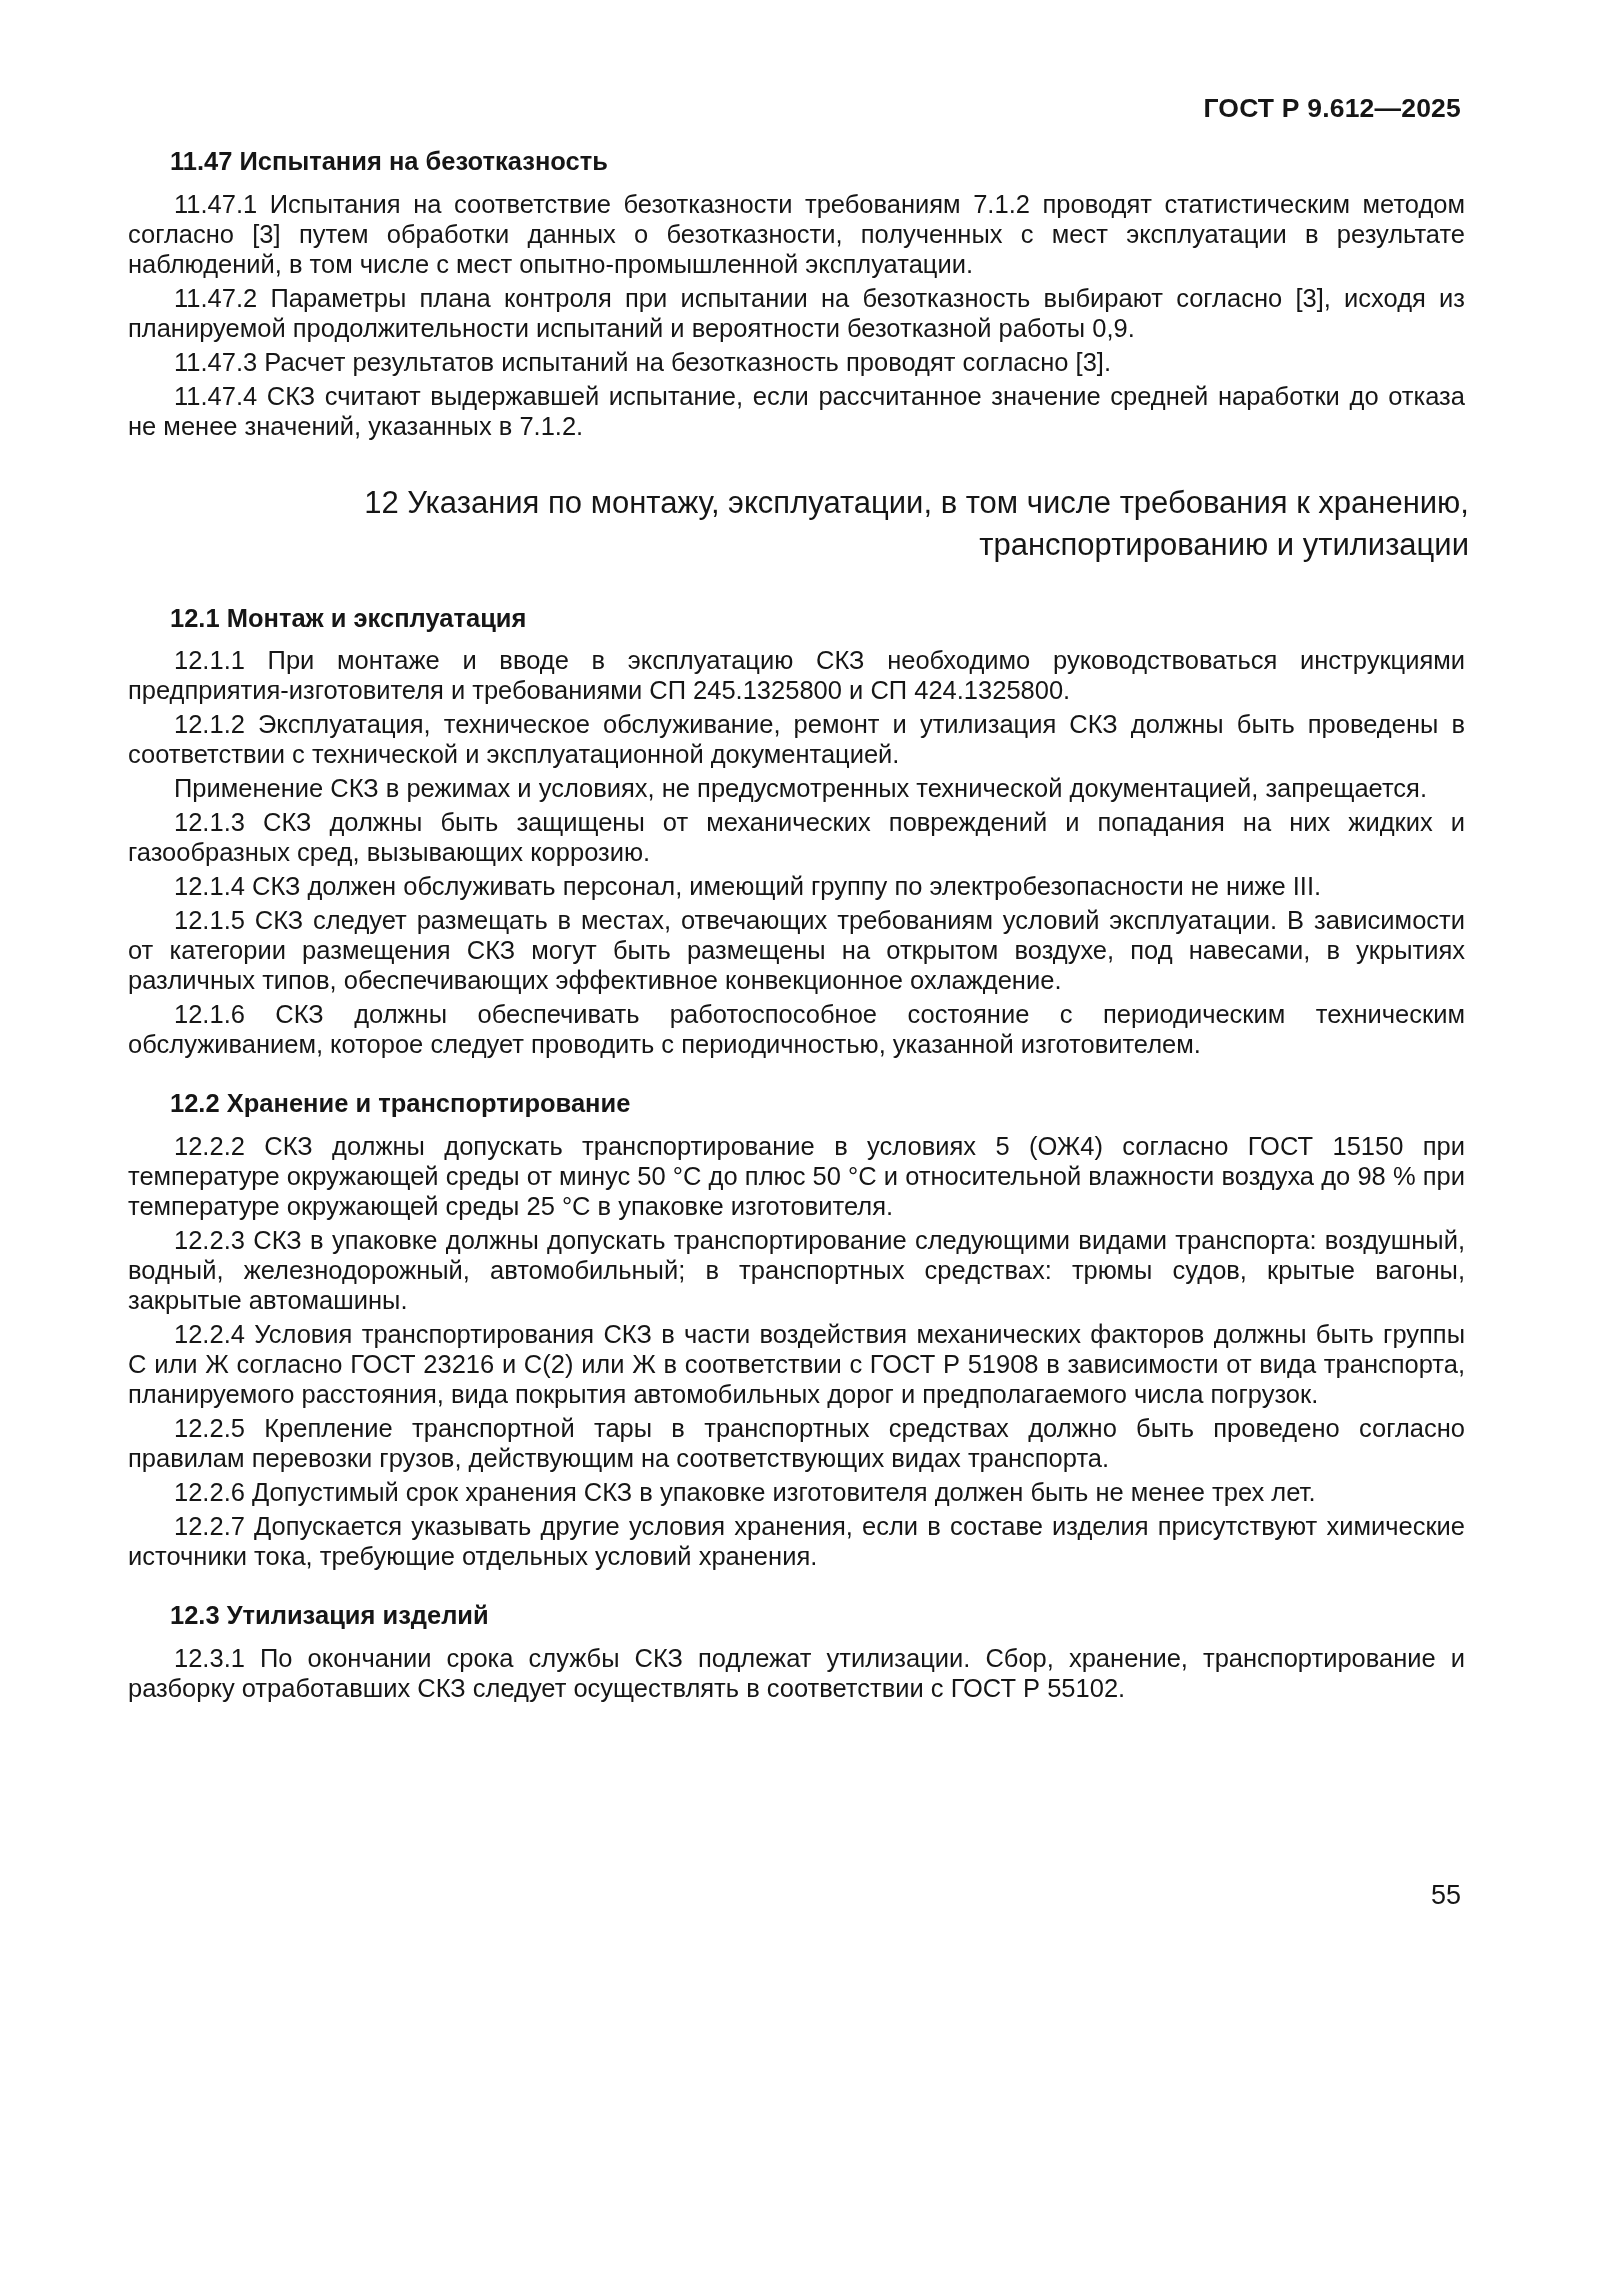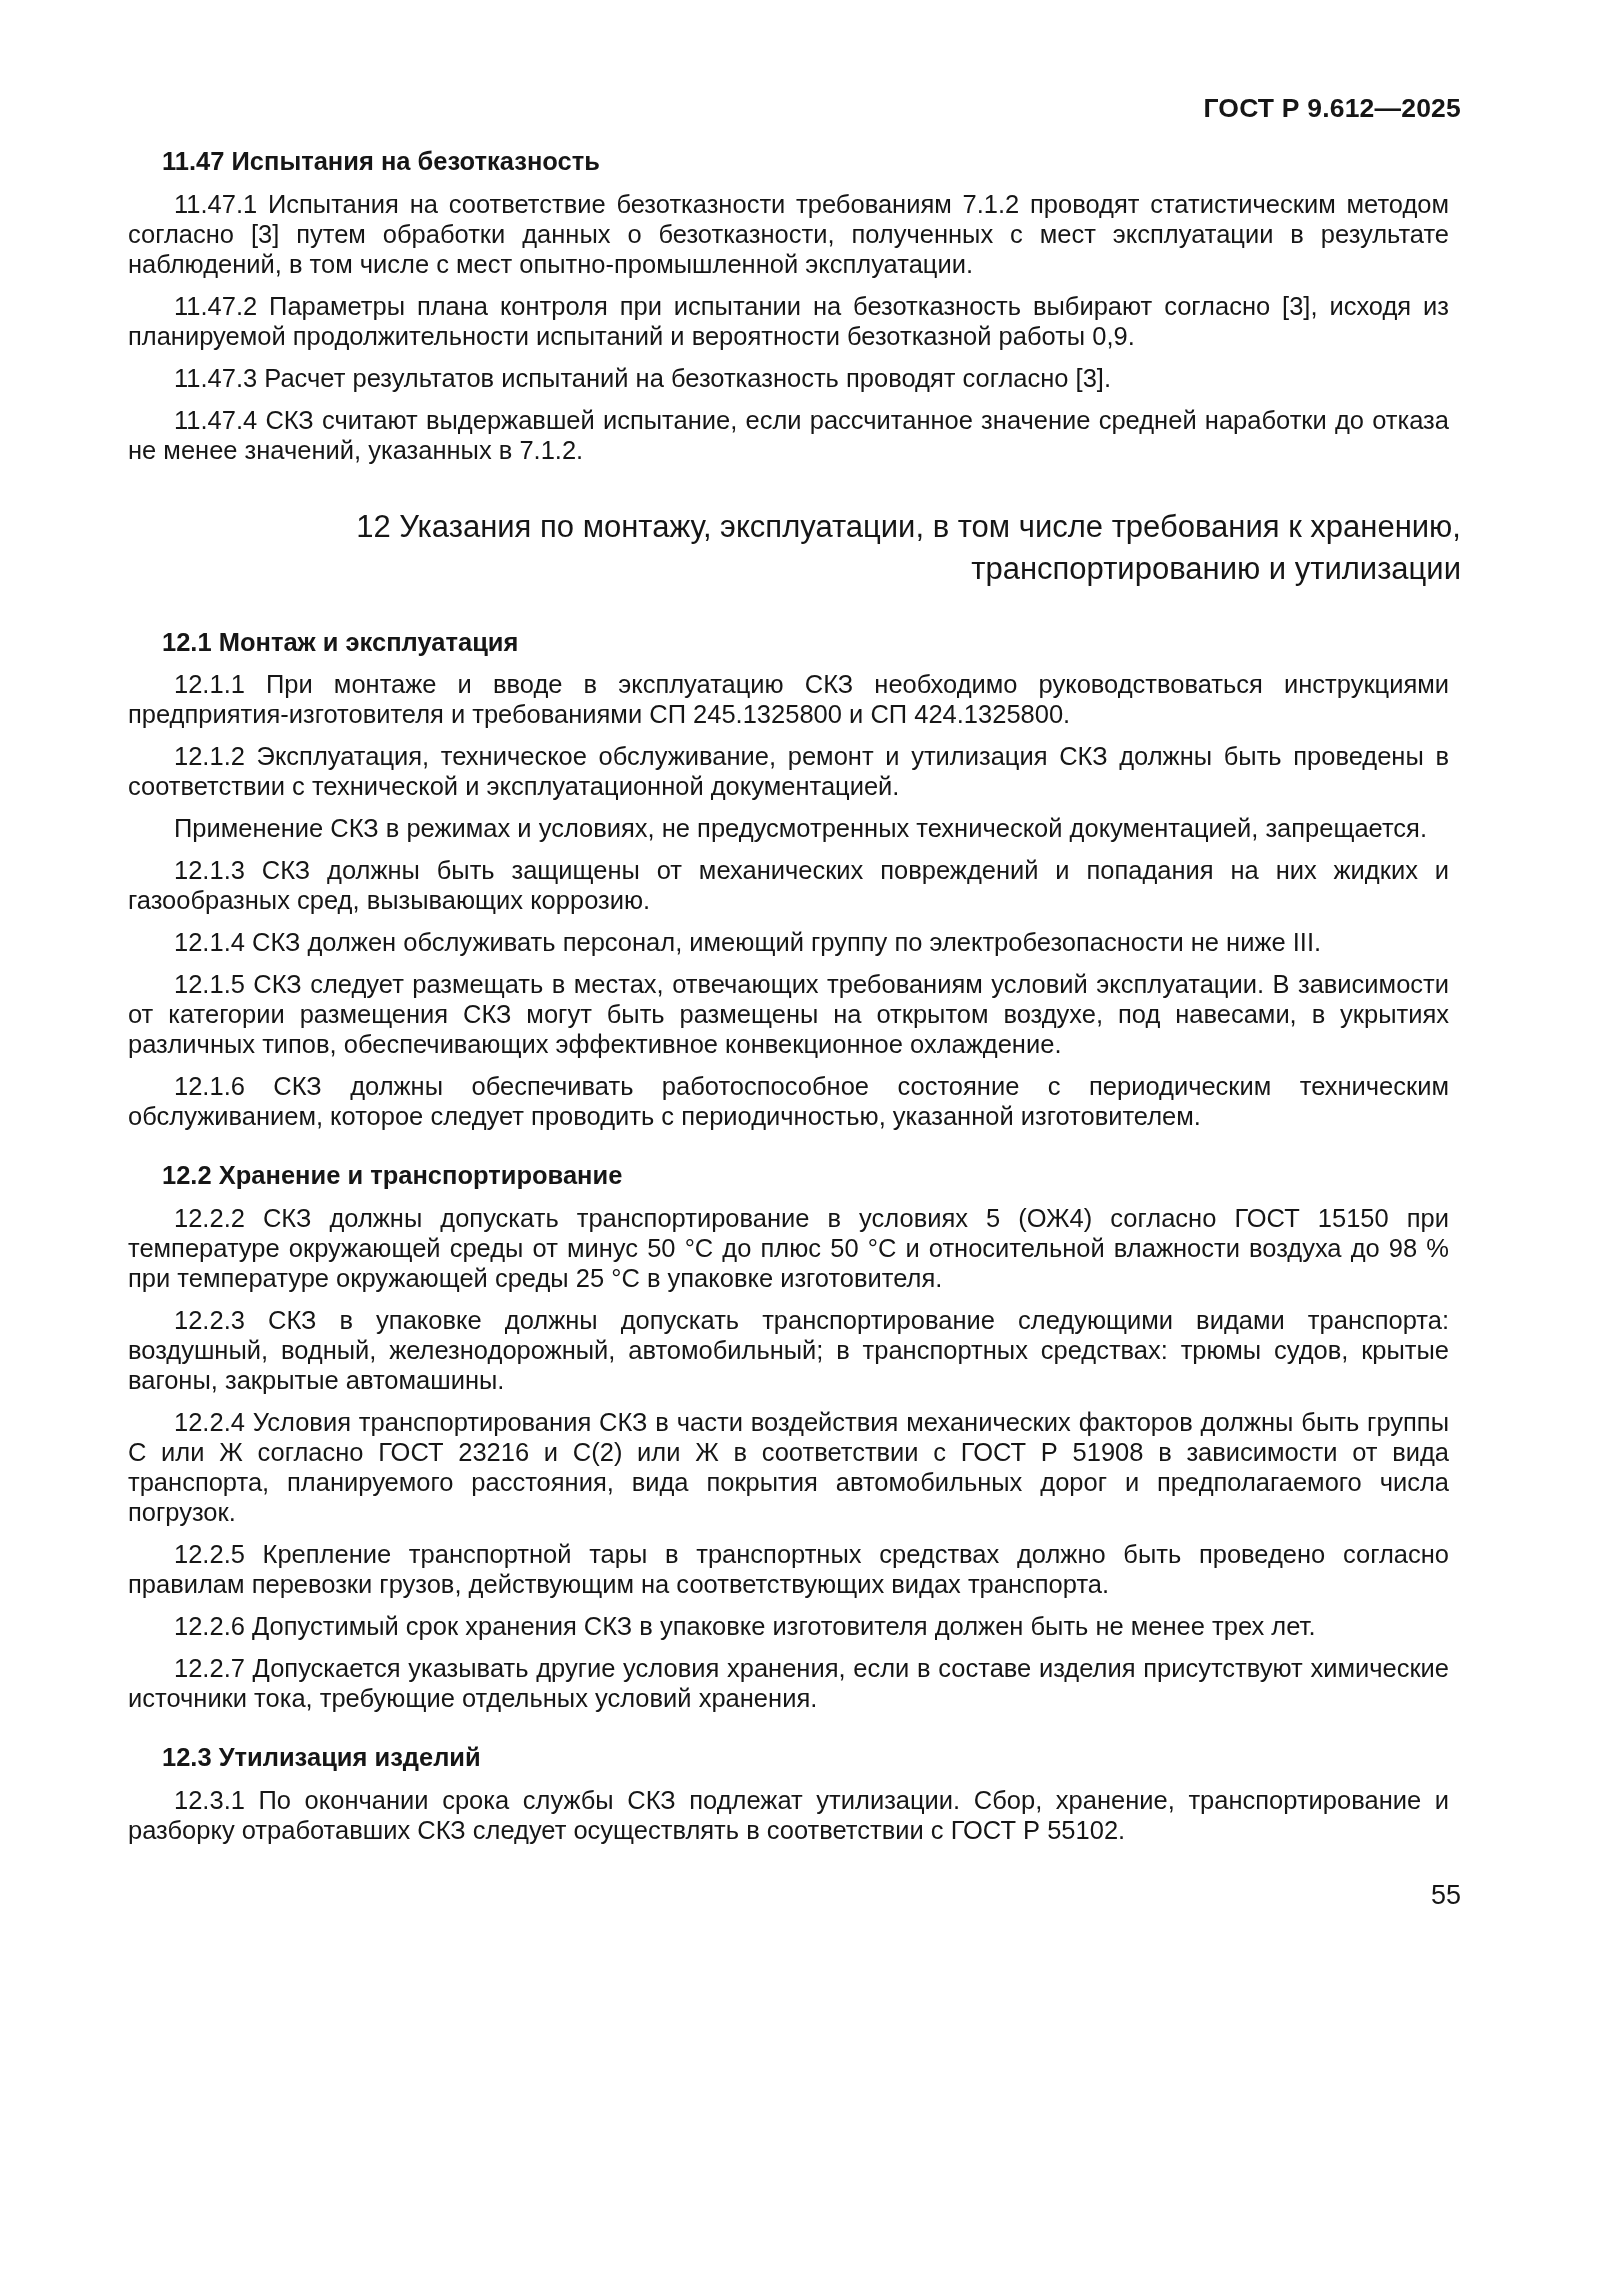--- a/index.html
+++ b/index.html
@@ -22,25 +22,25 @@
     left: 116px;
     width: 1345px;
     text-align: right;
     font-size: 26.5px;
     font-weight: 700;
     letter-spacing: 0.2px;
   }
   .content {
     position: absolute;
     top: 146px;
-    left: 116px;
+    left: 124px;
     width: 1345px;
   }
   .content p, .content h2, .content h3 {
-    margin: 12px;
+    margin: 4px;
   }
   .paragraph {
     font-size: 25.5px;
     line-height: 30px;
     text-align: justify;
     text-indent: 46px;
   }
   .section-heading {
     font-size: 25.5px;
     line-height: 30px;

